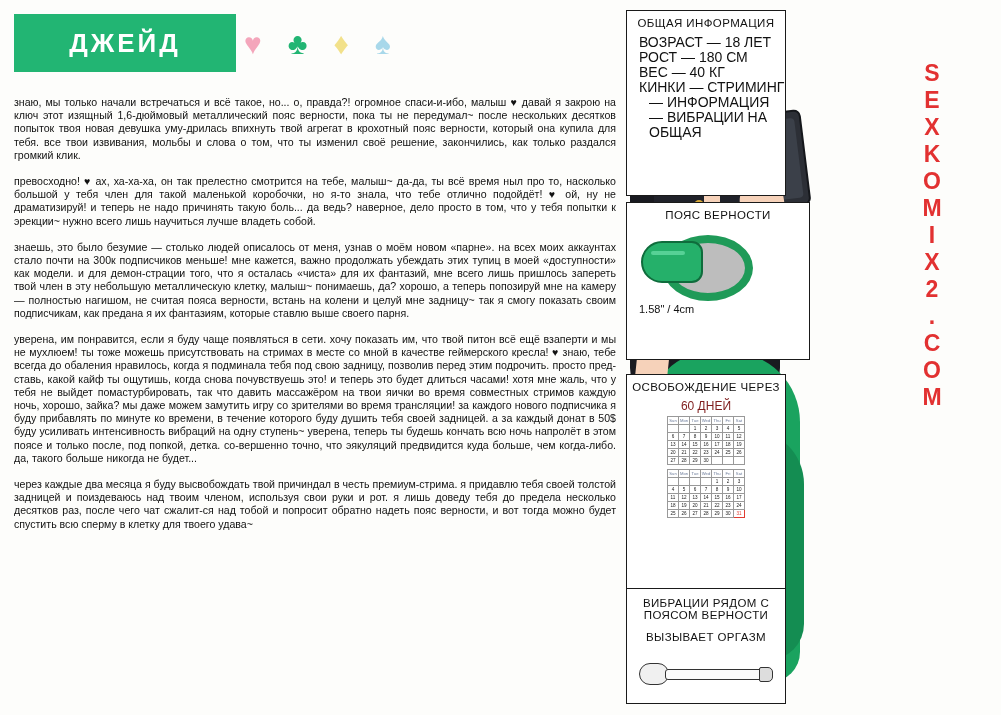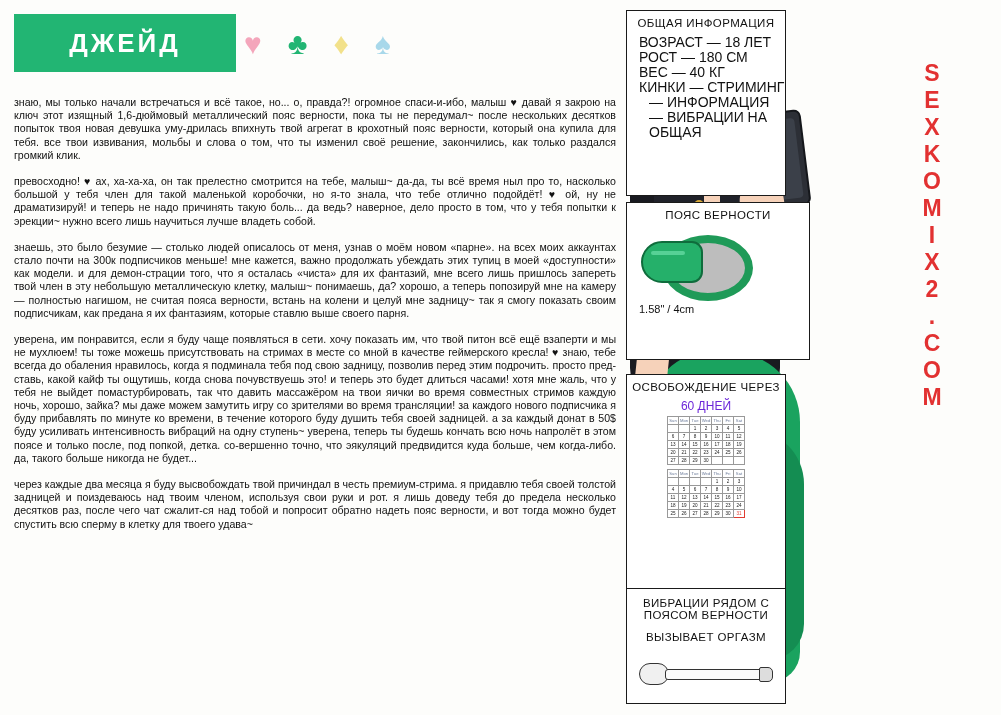--- a/index.html
+++ b/index.html
@@ -312,21 +312,21 @@
   .belt-size {
     text-align: left;
     padding: 4px 0 0 12px;
     font-size: 11px;
     color: #111;
   }
 
   
   .cal-head {
     text-align: center;
-    color: #6d28d9;
+    color: #7f1d1d;
     font-size: 12px;
     padding: 2px 0 3px 0;
   }
   .cal-wrap {
     display: flex;
     flex-direction: column;
     align-items: center;
     gap: 4px;
   }
   table.cal {

